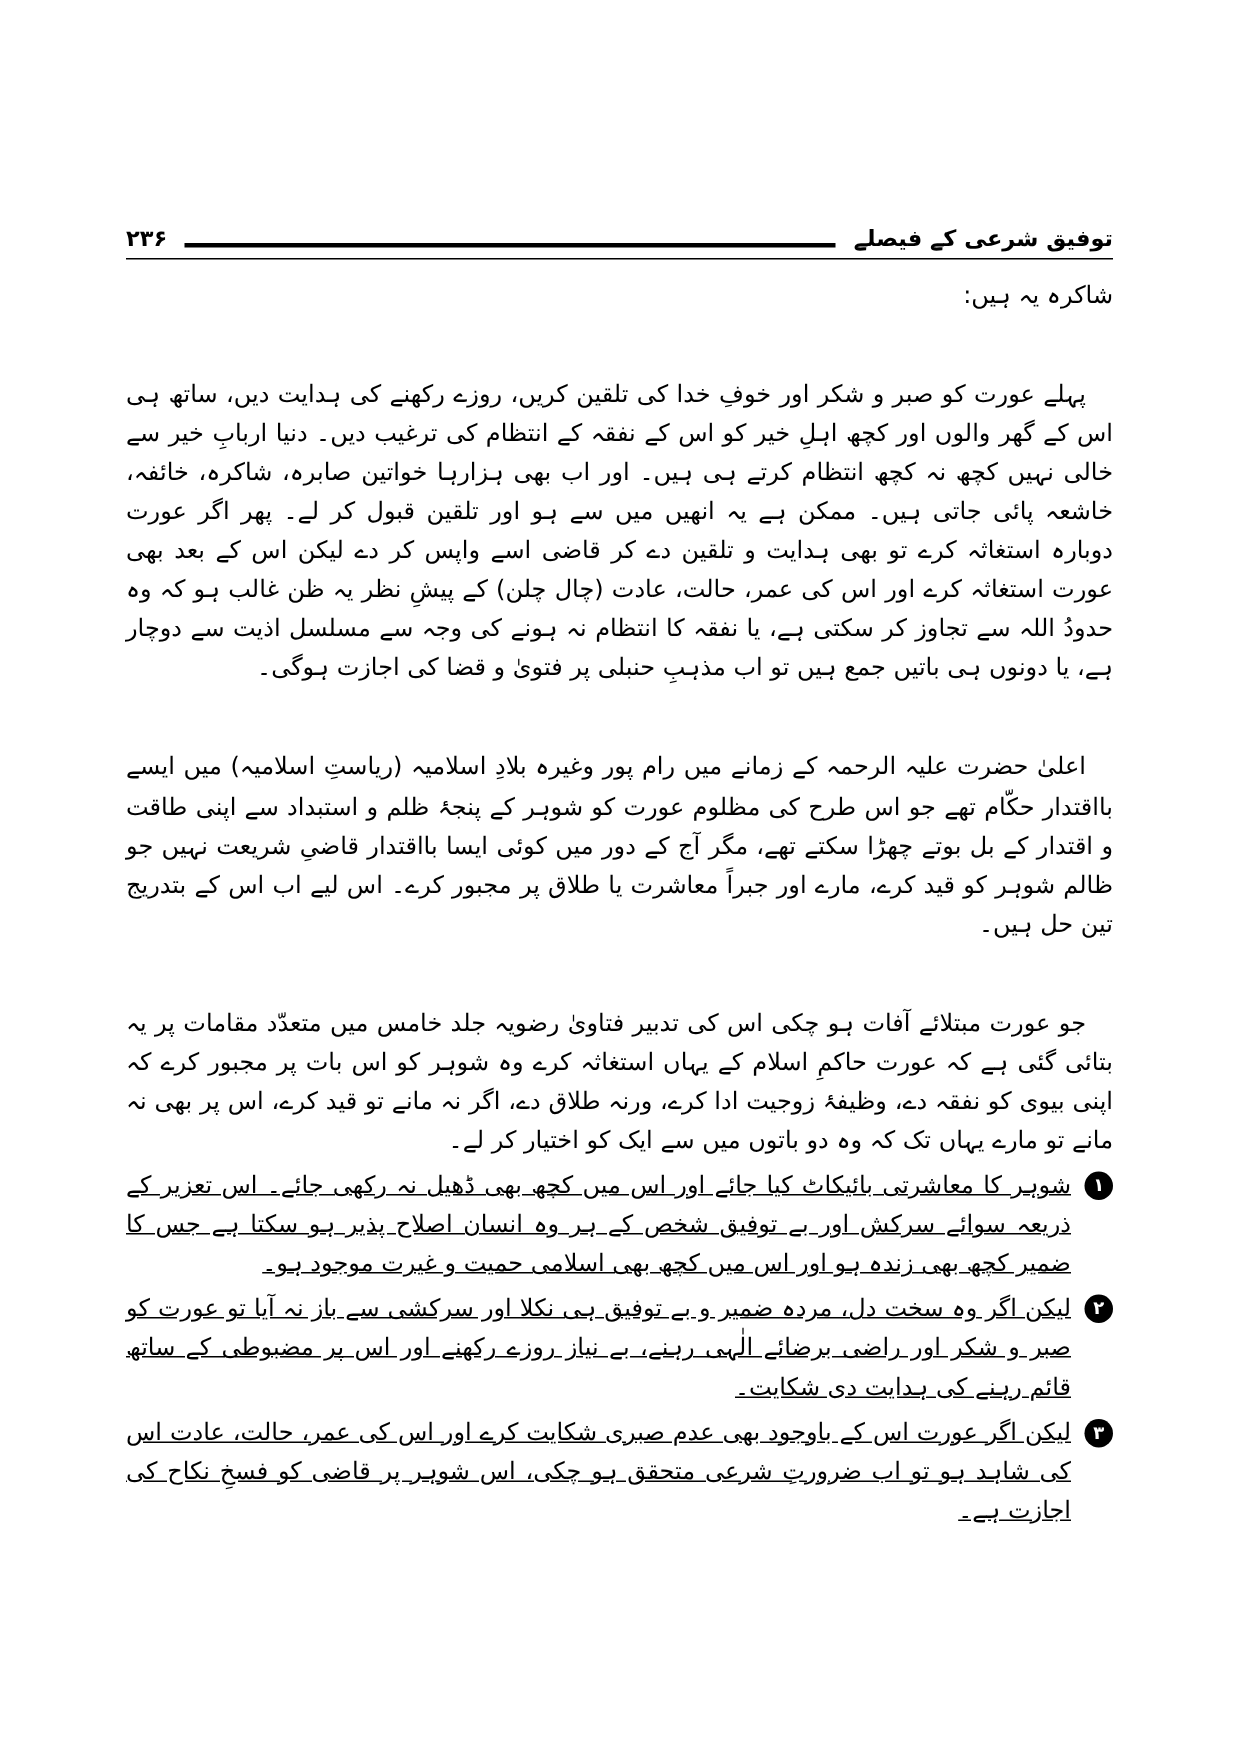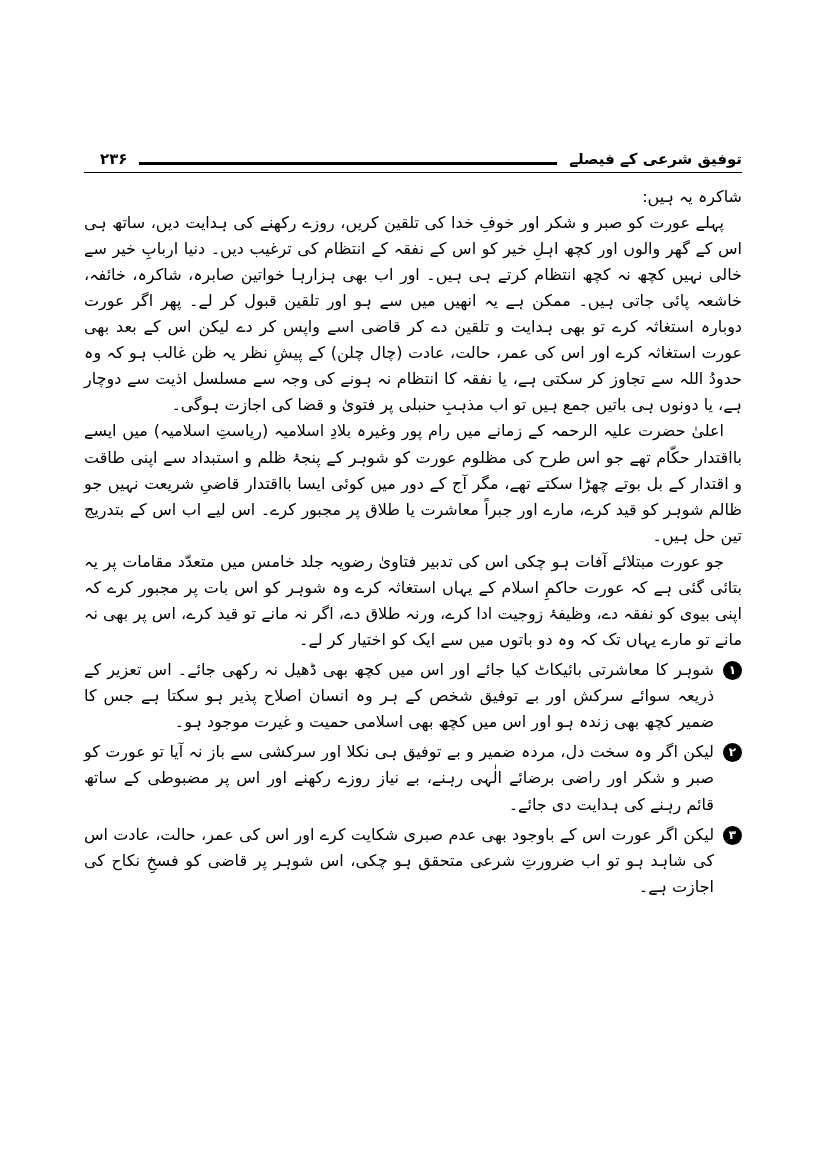--- a/index.html
+++ b/index.html
@@ -24,59 +24,59 @@
   }
   .page-header {
     display: flex;
     align-items: flex-end;
     column-gap: 12px;
     font-weight: 700;
     font-size: 15px;
     line-height: 1.25;
   }
   .book-title { white-space: nowrap; }
-  .page-number { white-space: nowrap; letter-spacing: 1px; margin-left: 16px; }
+  .page-number { white-space: nowrap; letter-spacing: 1px; }
   .header-midline {
     flex: 1 1 auto;
     border-bottom: 3px solid #000;
     transform: translateY(-4px);
   }
   .header-rule {
     border-bottom: 1.5px solid #000;
     margin-top: 3px;
   }
   .page-body {
     margin-top: 11px;
     font-size: 16px;
     line-height: 1.63;
     text-align: justify;
   }
   .para { margin: 0; }
-  .para.indent { text-indent: 18px; }
+  .para.indent { text-indent: 18px; margin-top: 40px; }
   .numbered-list { margin-top: 3px; }
   .list-item {
     display: flex;
     align-items: flex-start;
     column-gap: 9px;
     margin-top: 4px;
   }
   .marker {
     flex: 0 0 auto;
     width: 19px;
     height: 19px;
     border-radius: 50%;
     background: #000;
     color: #fff;
     font-size: 12px;
     line-height: 19px;
     text-align: center;
     font-weight: 700;
     margin-top: 4px;
   }
-  .list-text { flex: 1 1 auto; }
+  .list-text { flex: 1 1 auto; text-decoration: underline; }
 </style>
 </head>
 <body>
 
 <div class="page">
 
   <header class="page-header">
     <span class="book-title">توفیق شرعی کے فیصلے</span>
     <span class="header-midline"></span>
     <span class="page-number">۲۳۶</span>
@@ -96,21 +96,21 @@
 
     <div class="numbered-list">
 
       <div class="list-item">
         <span class="marker">۱</span>
         <span class="list-text">شوہر کا معاشرتی بائیکاٹ کیا جائے اور اس میں کچھ بھی ڈھیل نہ رکھی جائے۔ اس تعزیر کے ذریعہ سوائے سرکش اور بے توفیق شخص کے ہر وہ انسان اصلاح پذیر ہو سکتا ہے جس کا ضمیر کچھ بھی زندہ ہو اور اس میں کچھ بھی اسلامی حمیت و غیرت موجود ہو۔</span>
       </div>
 
       <div class="list-item">
         <span class="marker">۲</span>
-        <span class="list-text">لیکن اگر وہ سخت دل، مردہ ضمیر و بے توفیق ہی نکلا اور سرکشی سے باز نہ آیا تو عورت کو صبر و شکر اور راضی برضائے الٰہی رہنے، بے نیاز روزے رکھنے اور اس پر مضبوطی کے ساتھ قائم رہنے کی ہدایت دی جائے۔</span>
+        <span class="list-text">لیکن اگر وہ سخت دل، مردہ ضمیر و بے توفیق ہی نکلا اور سرکشی سے باز نہ آیا تو عورت کو صبر و شکر اور راضی برضائے الٰہی رہنے، بے نیاز روزے رکھنے اور اس پر مضبوطی کے ساتھ قائم رہنے کی ہدایت دی شکایت۔</span>
       </div>
 
       <div class="list-item">
         <span class="marker">۳</span>
         <span class="list-text">لیکن اگر عورت اس کے باوجود بھی عدم صبری شکایت کرے اور اس کی عمر، حالت، عادت اس کی شاہد ہو تو اب ضرورتِ شرعی متحقق ہو چکی، اس شوہر پر قاضی کو فسخِ نکاح کی اجازت ہے۔</span>
       </div>
 
     </div>
 
   </main>

